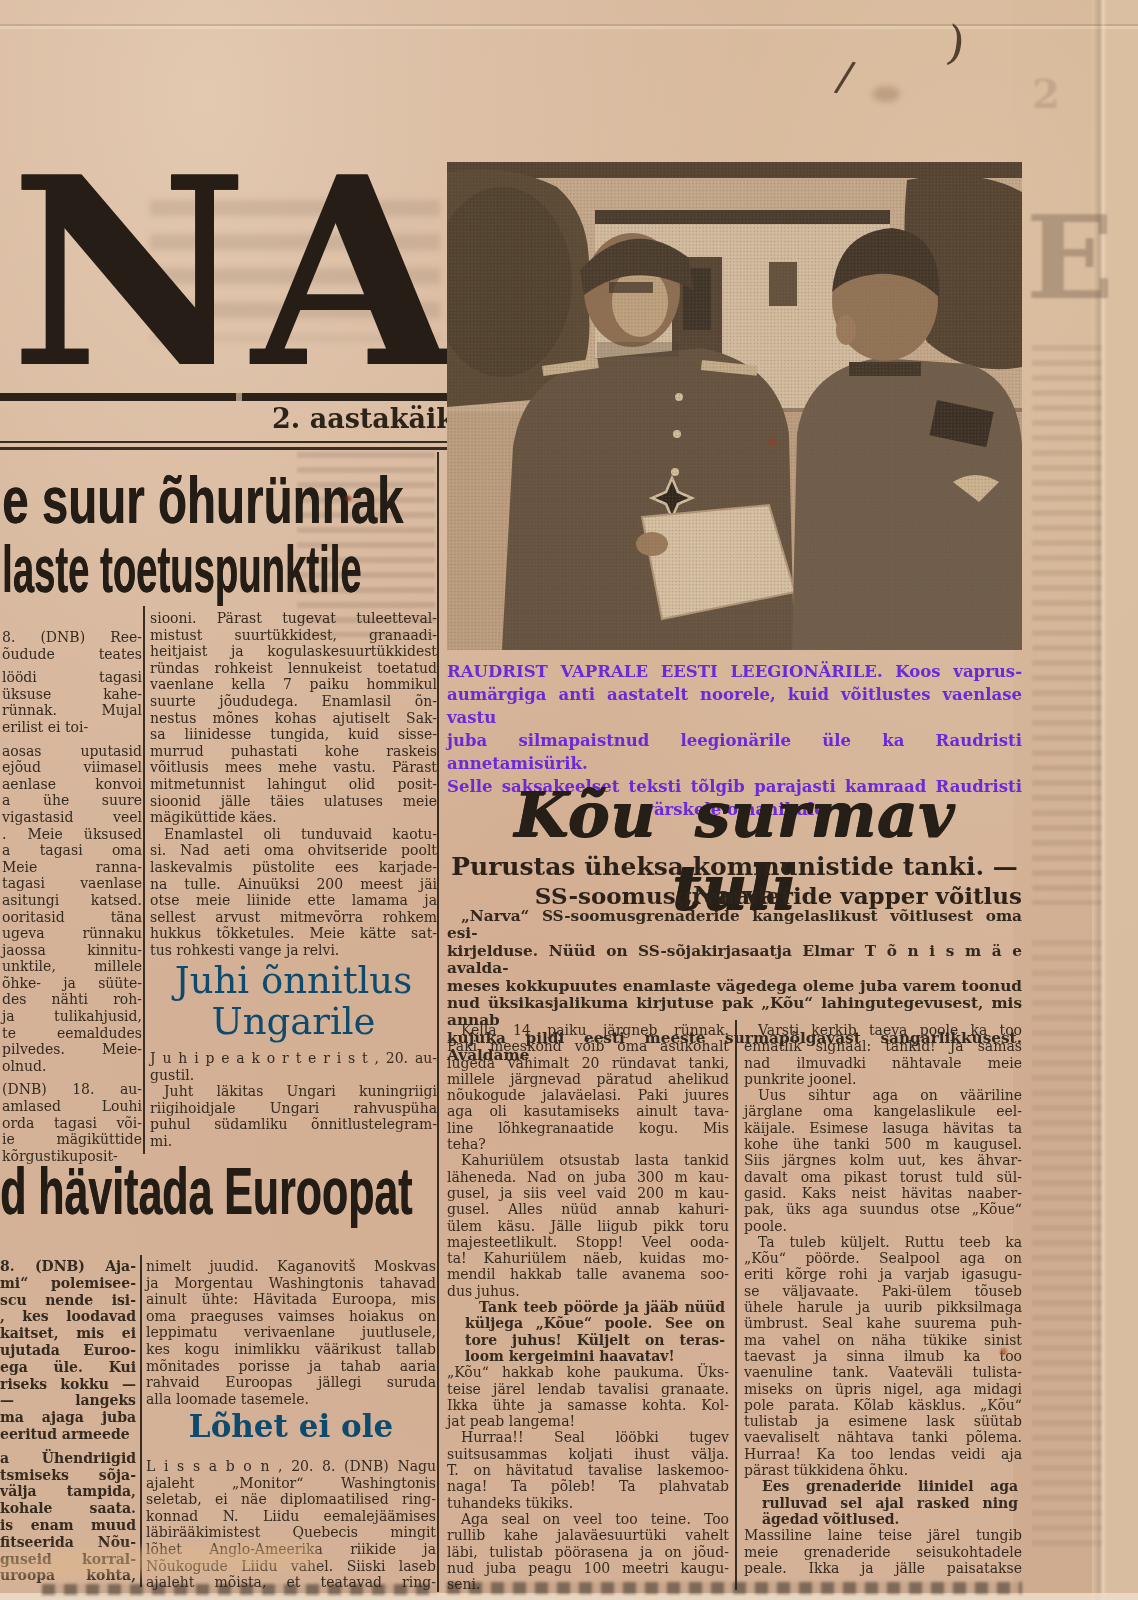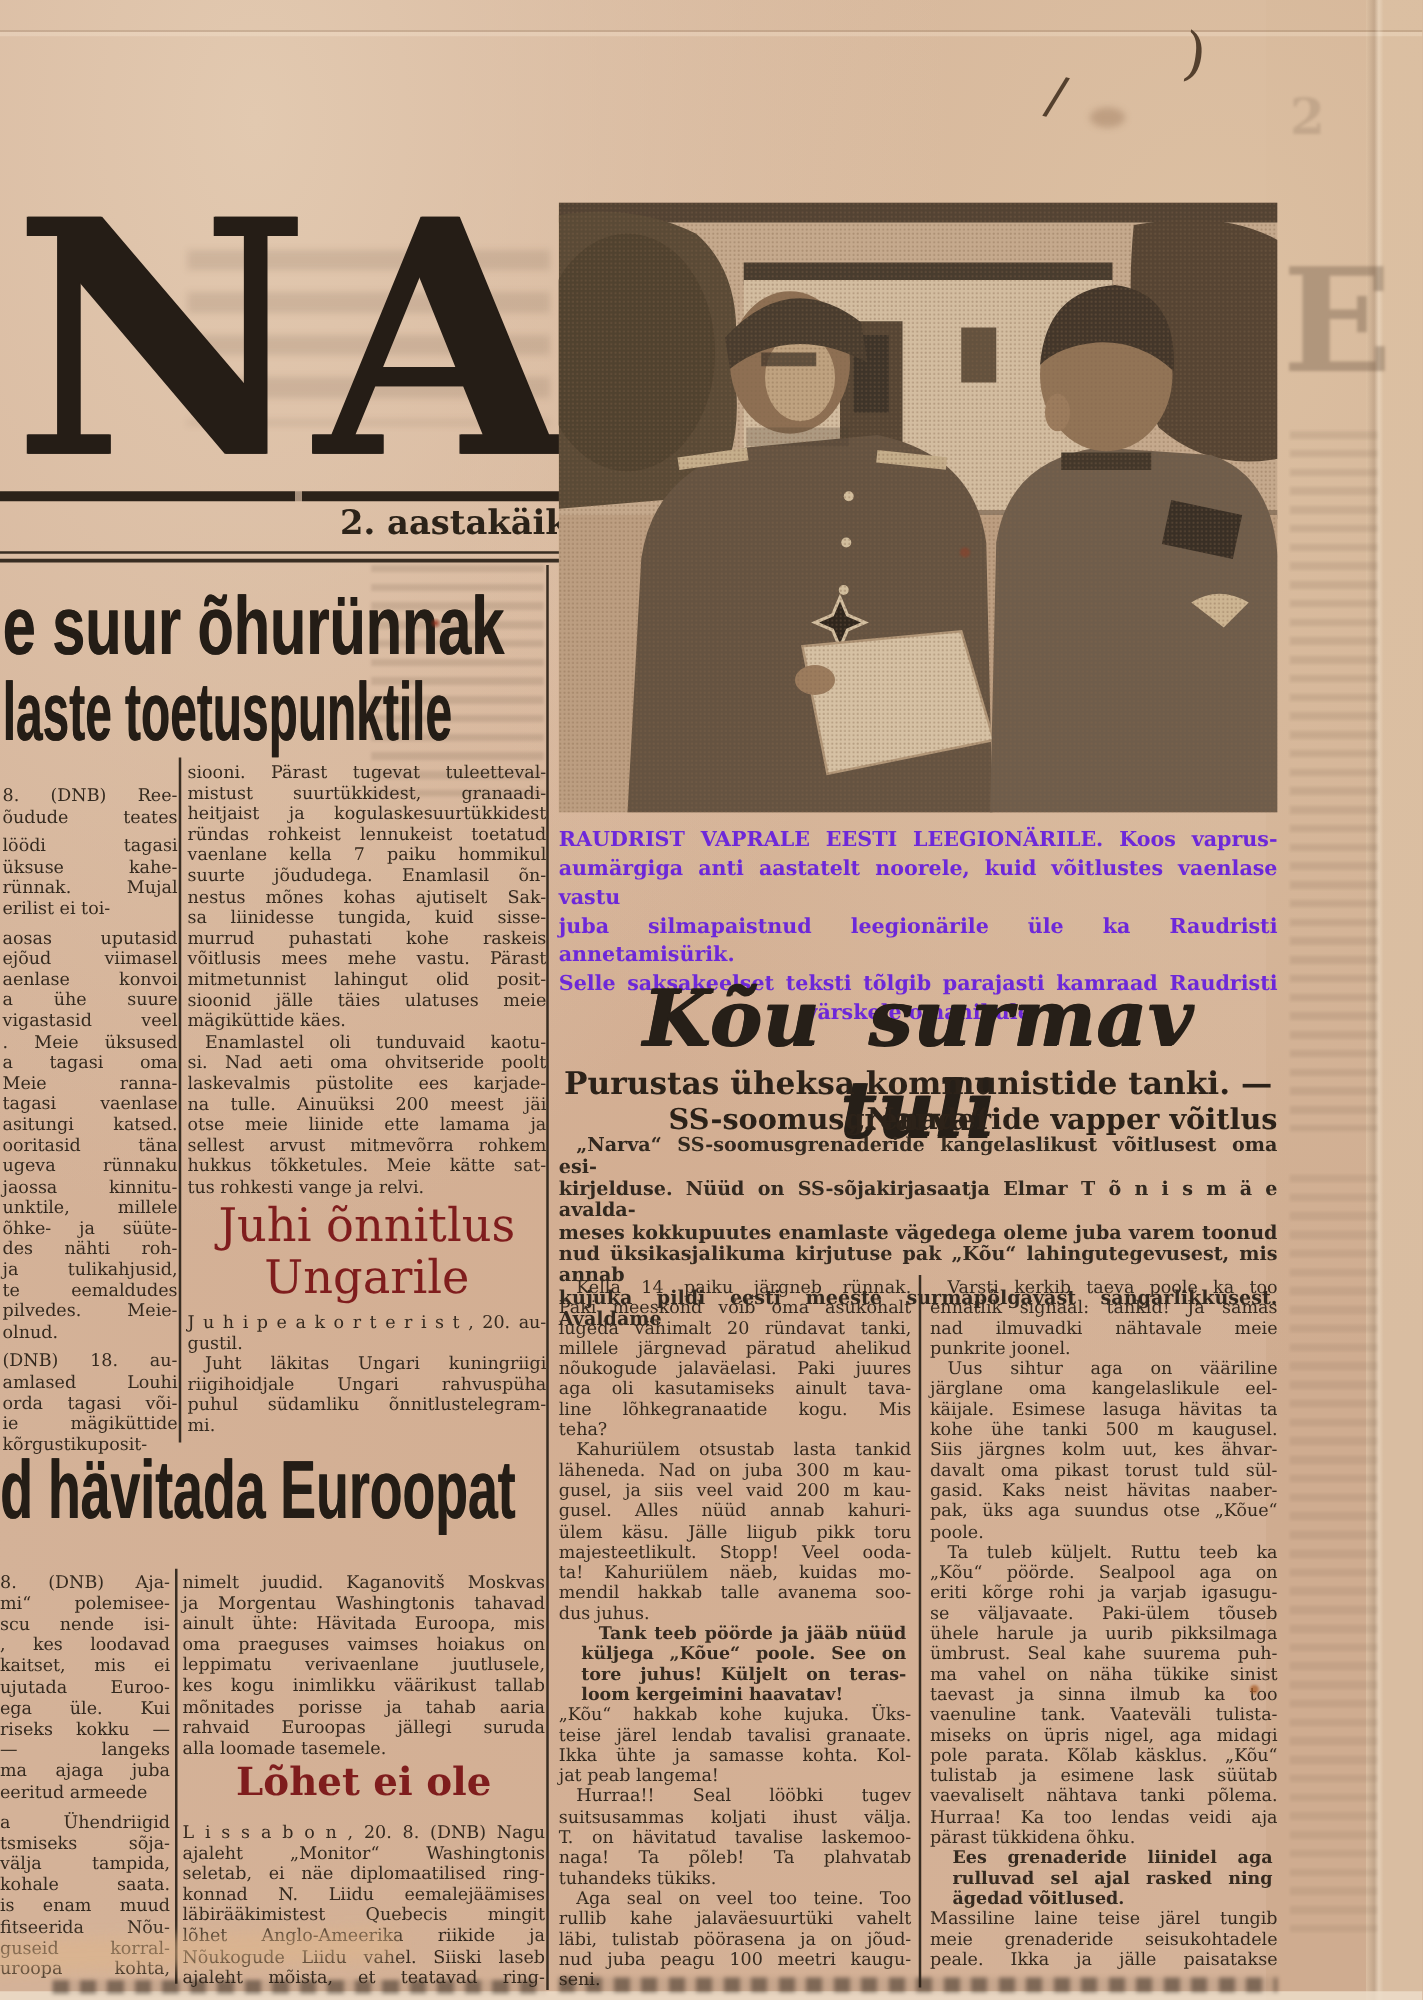--- a/index.html
+++ b/index.html
@@ -33,21 +33,21 @@
   .col .ln{line-height:16.6px;text-align:justify;text-align-last:justify;}
   .lh63 .ln{line-height:16.3px;}
   .lh68 .ln{line-height:16.8px;}
   .f-e{text-align-last:left !important;}
   .f-c{text-align:center;text-align-last:center !important;}
   .f-b{font-weight:bold;}
   .f-t{margin-left:18px;margin-right:4px;}
   .f-i{text-indent:14px;}
   .f-g{margin-top:7px;}
   
-  .serifhead{position:absolute;text-align:center;color:#7f1d1d;font-family:"DejaVu Serif",serif;}
+  .serifhead{position:absolute;text-align:center;color:#0c4a6e;font-family:"DejaVu Serif",serif;}
   
   #photo{left:447px;top:162px;width:575px;height:488px;}
   
   #caption{left:447px;top:660px;width:575px;font-weight:bold;font-size:16.5px;color:#6d28d9;}
   #caption .ln{line-height:23px;text-align:justify;text-align-last:justify;}
   
   #kou-headline{left:447px;top:778px;width:575px;text-align:center;font-size:62px;
     font-style:italic;font-weight:bold;color:#261f18;letter-spacing:1px;word-spacing:16px;
     text-shadow:1.4px 0 0 #261f18, 0 1px 0 #261f18;}
   #kou-sub1{left:447px;top:852px;width:575px;text-align:center;font-weight:bold;font-size:25px;color:#2c2219;}
@@ -161,21 +161,21 @@
 <div class="col" style="left:150px;top:1050px;width:287px;">
     <div class="ln">J u h i  p e a k o r t e r i s t ,  20. au-</div>
     <div class="ln f-e">gustil.</div>
     <div class="ln f-i">Juht läkitas Ungari kuningriigi</div>
     <div class="ln">riigihoidjale Ungari rahvuspüha</div>
     <div class="ln">puhul südamliku õnnitlustelegram-</div>
     <div class="ln f-e">mi.</div>
   </div>
 
 <div class="sansline abs" style="left:0px;top:1158px;font-size:66px;transform:scaleX(.65);">d hävitada Euroopat</div>
-<div class="col lh68" style="left:0px;top:1258px;width:136px;">
+<div class="col lh68" style="left:0px;top:1258px;width:136px;font-weight:bold;">
     <div class="ln">8. (DNB) Aja-</div>
     <div class="ln">mi“ polemisee-</div>
     <div class="ln">scu nende isi-</div>
     <div class="ln">, kes loodavad</div>
     <div class="ln">kaitset, mis ei</div>
     <div class="ln">ujutada Euroo-</div>
     <div class="ln">ega üle. Kui</div>
     <div class="ln">riseks kokku —</div>
     <div class="ln">— langeks</div>
     <div class="ln">ma ajaga juba</div>
@@ -297,21 +297,21 @@
     <div class="ln">gusel. Alles nüüd annab kahuri-</div>
     <div class="ln">ülem käsu. Jälle liigub pikk toru</div>
     <div class="ln">majesteetlikult. Stopp! Veel ooda-</div>
     <div class="ln">ta! Kahuriülem näeb, kuidas mo-</div>
     <div class="ln">mendil hakkab talle avanema soo-</div>
     <div class="ln f-e">dus juhus.</div>
     <div class="ln f-b f-t f-i">Tank teeb pöörde ja jääb nüüd</div>
     <div class="ln f-b f-t">küljega „Kõue“ poole. See on</div>
     <div class="ln f-b f-t">tore juhus! Küljelt on teras-</div>
     <div class="ln f-b f-t f-e">loom kergeimini haavatav!</div>
-    <div class="ln">„Kõu“ hakkab kohe kujuka. Üks-</div>
+    <div class="ln">„Kõu“ hakkab kohe paukuma. Üks-</div>
     <div class="ln">teise järel lendab tavalisi granaate.</div>
     <div class="ln">Ikka ühte ja samasse kohta. Kol-</div>
     <div class="ln f-e">jat peab langema!</div>
     <div class="ln f-i">Hurraa!! Seal lööbki tugev</div>
     <div class="ln">suitsusammas koljati ihust välja.</div>
     <div class="ln">T. on hävitatud tavalise laskemoo-</div>
     <div class="ln">naga! Ta põleb! Ta plahvatab</div>
     <div class="ln f-e">tuhandeks tükiks.</div>
     <div class="ln f-i">Aga seal on veel too teine. Too</div>
     <div class="ln">rullib kahe jalaväesuurtüki vahelt</div>

